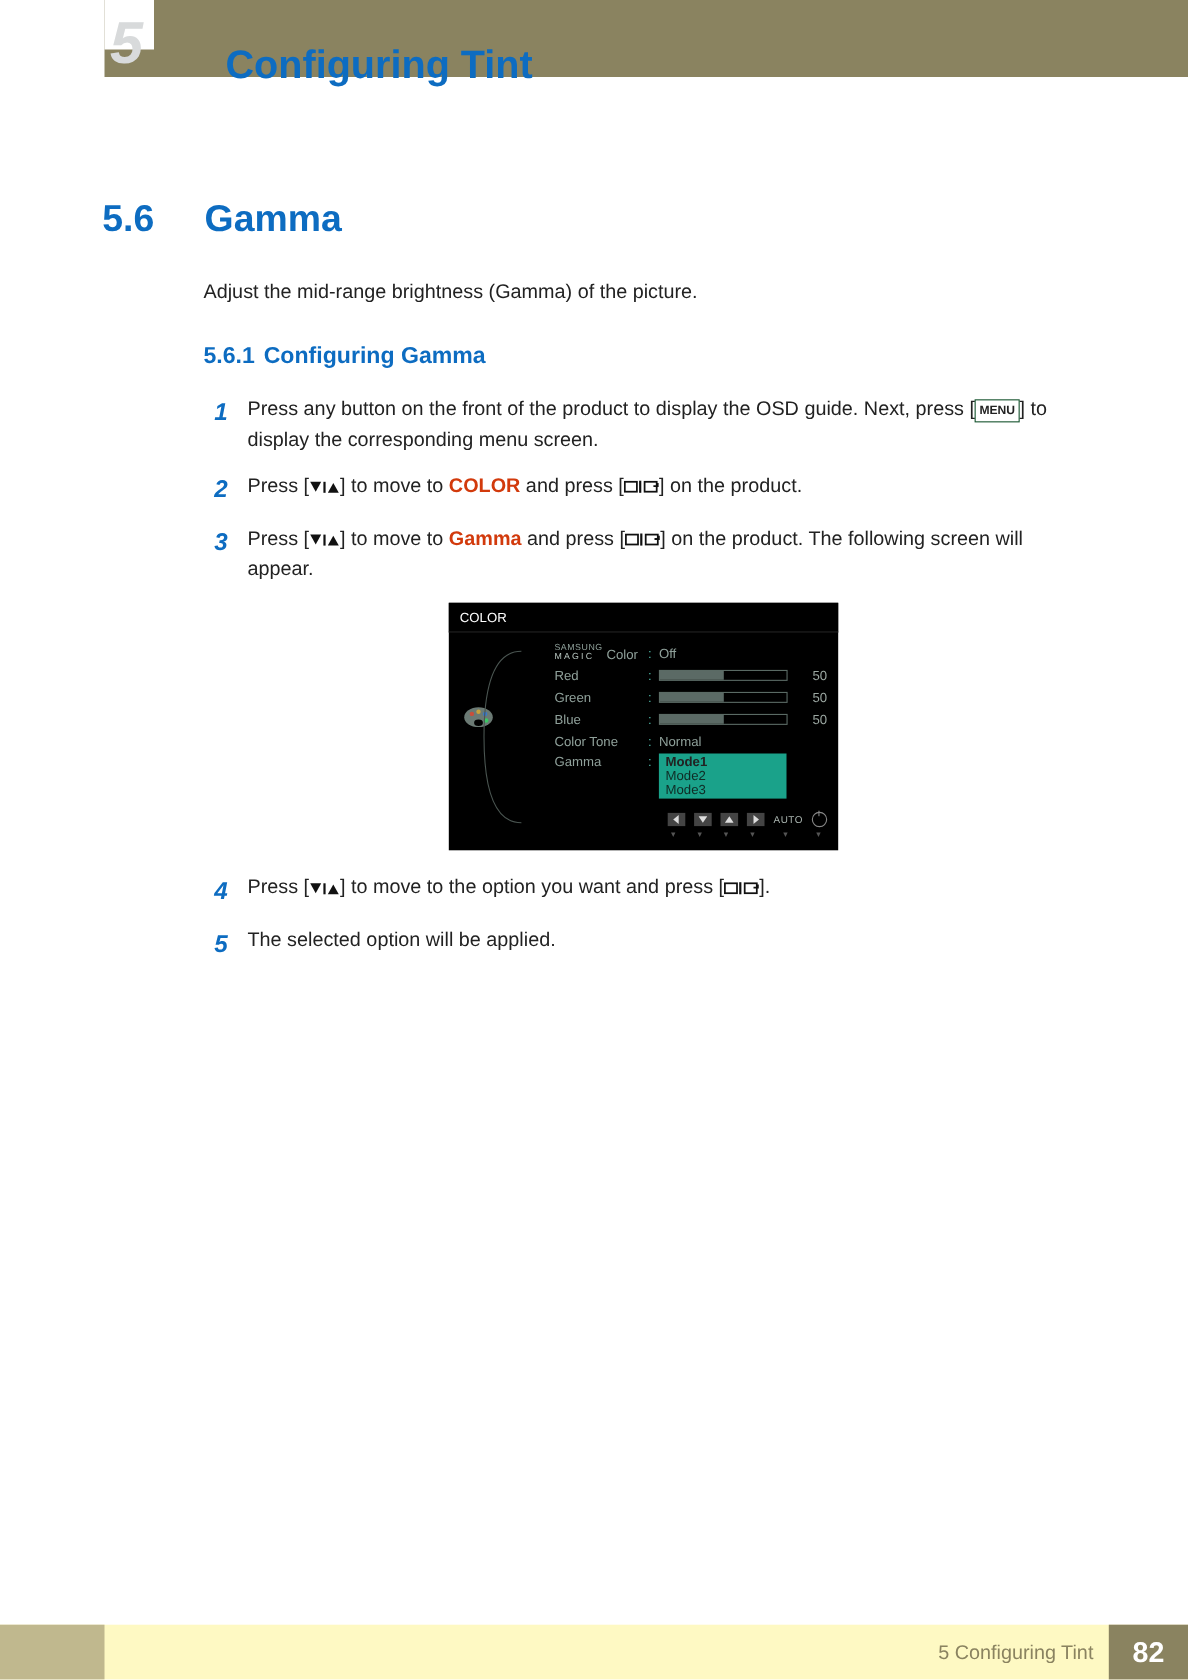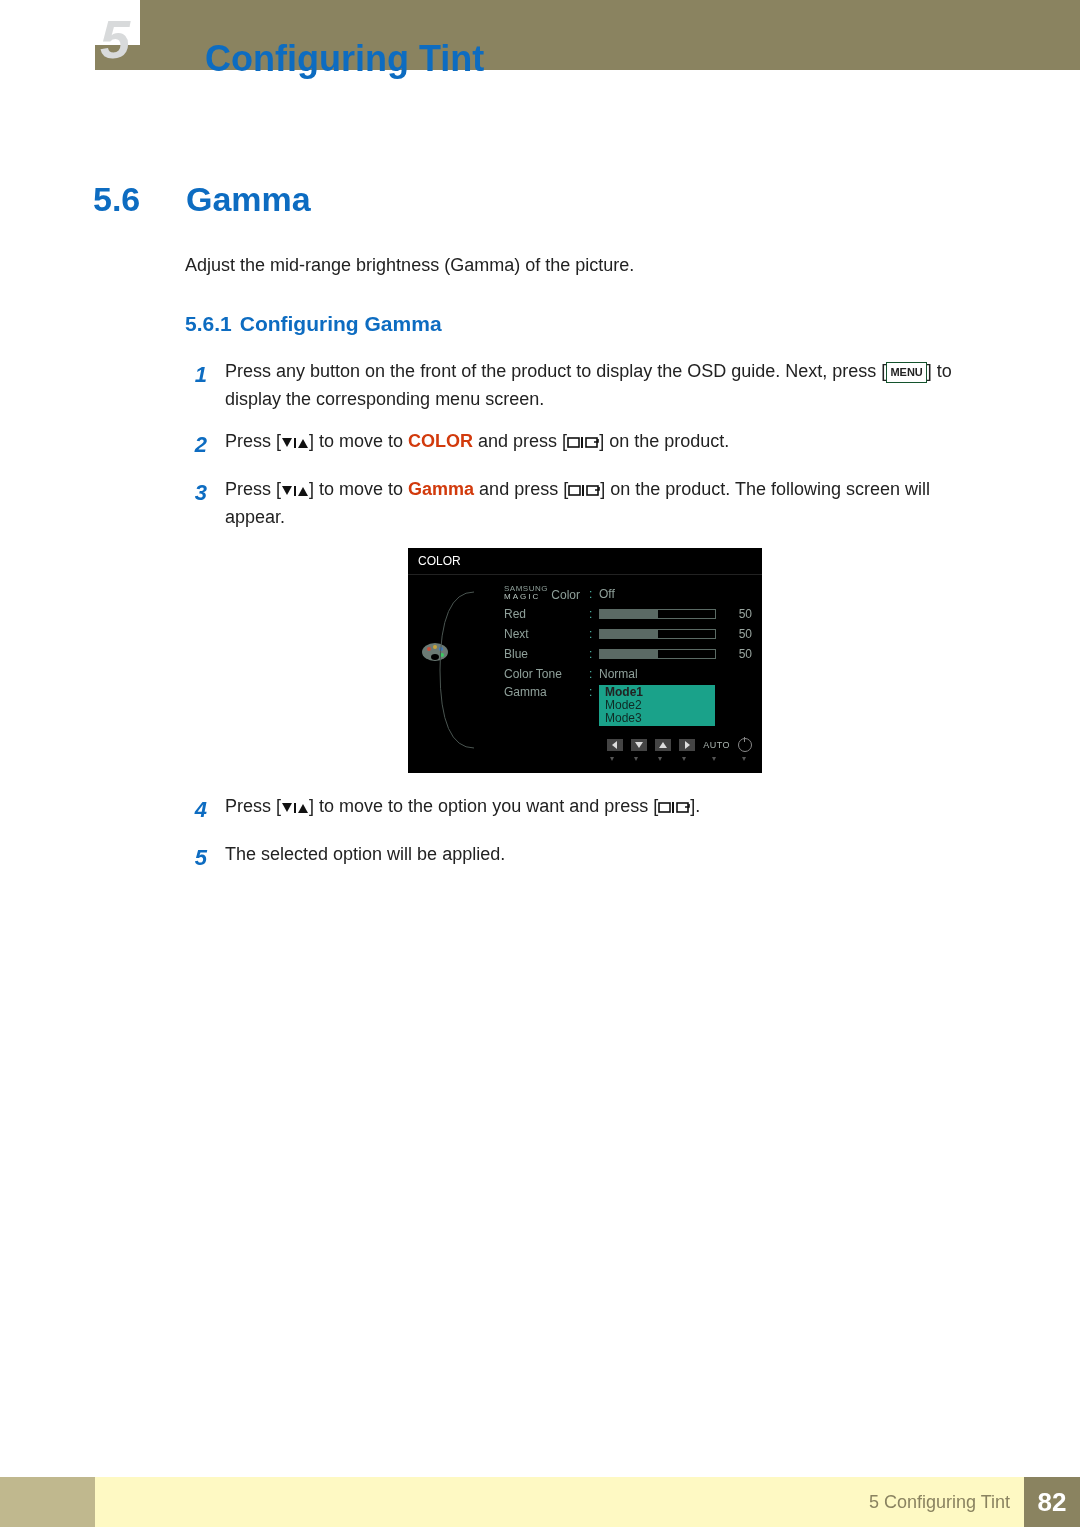--- a/index.html
+++ b/index.html
@@ -51,21 +51,21 @@
   .osd-pwr::after{content:"";position:absolute;left:5px;top:-2px;width:1px;height:5px;background:#888;}
   .osd-ticks{display:flex;justify-content:flex-end;gap:8px;padding:0 10px 4px 10px;font-size:8px;color:#555;}
   .osd-tick{width:16px;text-align:center;}
   .osd-curve{position:absolute;left:28px;top:42px;width:40px;height:160px;pointer-events:none;}
   .magic-brand{font-size:8px;letter-spacing:0.5px;line-height:8px;color:#8fa09a;display:inline-block;}
   .magic-brand .m{letter-spacing:2px;color:#b9c7c1;}
   .footer{position:absolute;left:0;right:0;bottom:0;height:50px;background:#fef9c3;display:flex;align-items:center;}
   .footer-gap{width:95px;height:100%;background:#c0b88e;}
   .footer-spacer{flex:1;}
   .footer-text{font-size:18px;color:#8a8360;margin-right:14px;}
-  .page-num-box{width:56px;height:50px;background:#8a8360;color:#fff;display:flex;align-items:center;justify-content:center;font-size:26px;font-weight:700;}
+  .page-num-box{width:72px;height:50px;background:#8a8360;color:#fff;display:flex;align-items:center;justify-content:center;font-size:26px;font-weight:700;}
 </style>
 </head>
 <body>
 
 <div class="page">
 
   <div class="top-olive-bar"></div>
   <div class="chapter-tab"></div>
   <div class="chapter-num">5</div>
   <div class="page-title">Configuring Tint</div>
@@ -152,21 +152,21 @@
                 <span class="osd-label">Red</span>
                   <span class="osd-colon">:</span>
                 <span class="osd-bar-wrap">
                     <span class="osd-bar">
                       <span class="osd-bar-fill"></span>
                     </span>
                     <span class="osd-num">50</span>
                   </span>
               </div>
               <div class="osd-row">
-                <span class="osd-label">Next</span>
+                <span class="osd-label">Green</span>
                   <span class="osd-colon">:</span>
                 <span class="osd-bar-wrap">
                     <span class="osd-bar">
                       <span class="osd-bar-fill"></span>
                     </span>
                     <span class="osd-num">50</span>
                   </span>
               </div>
               <div class="osd-row">
                 <span class="osd-label">Blue</span>

